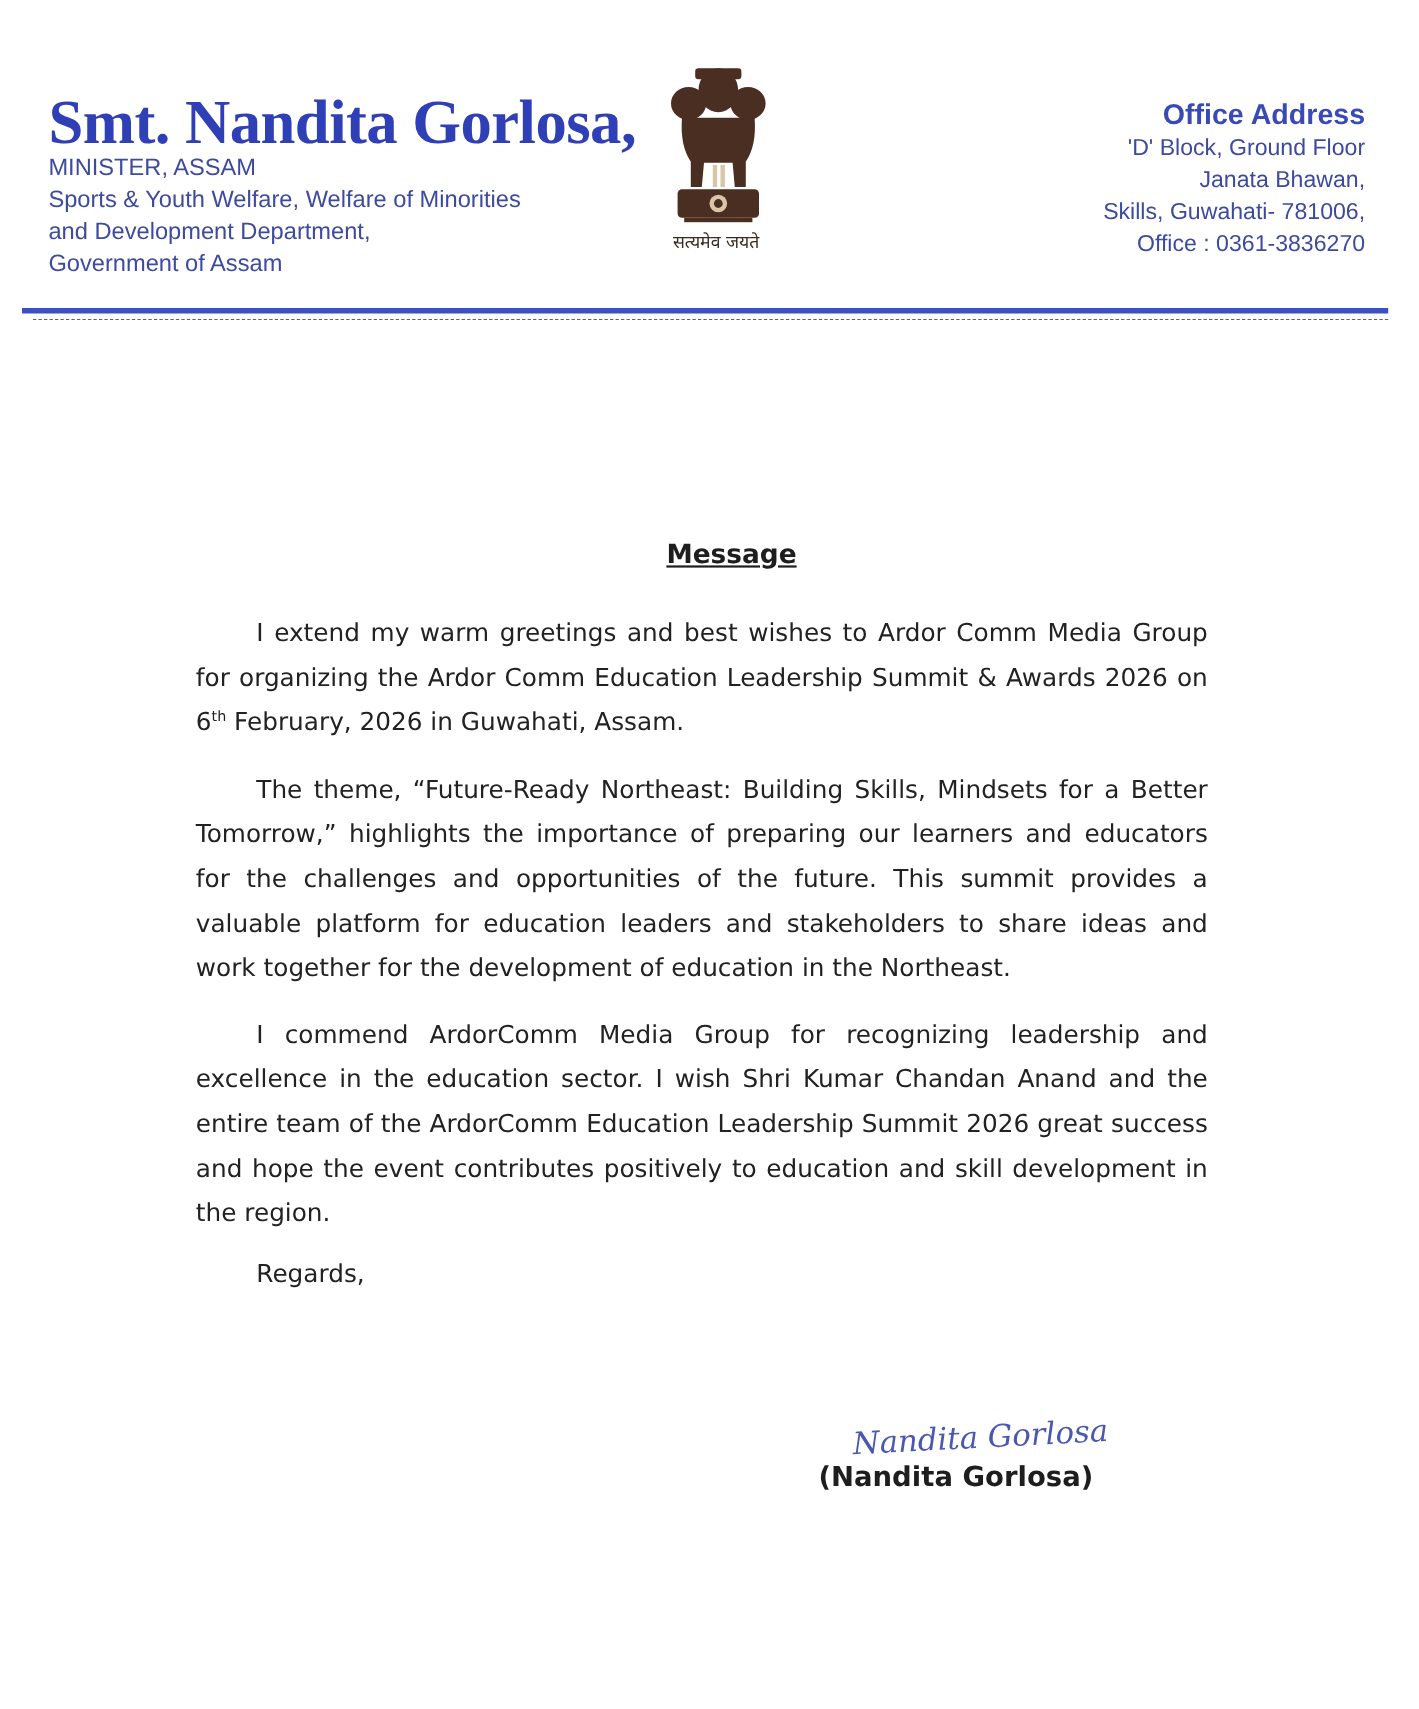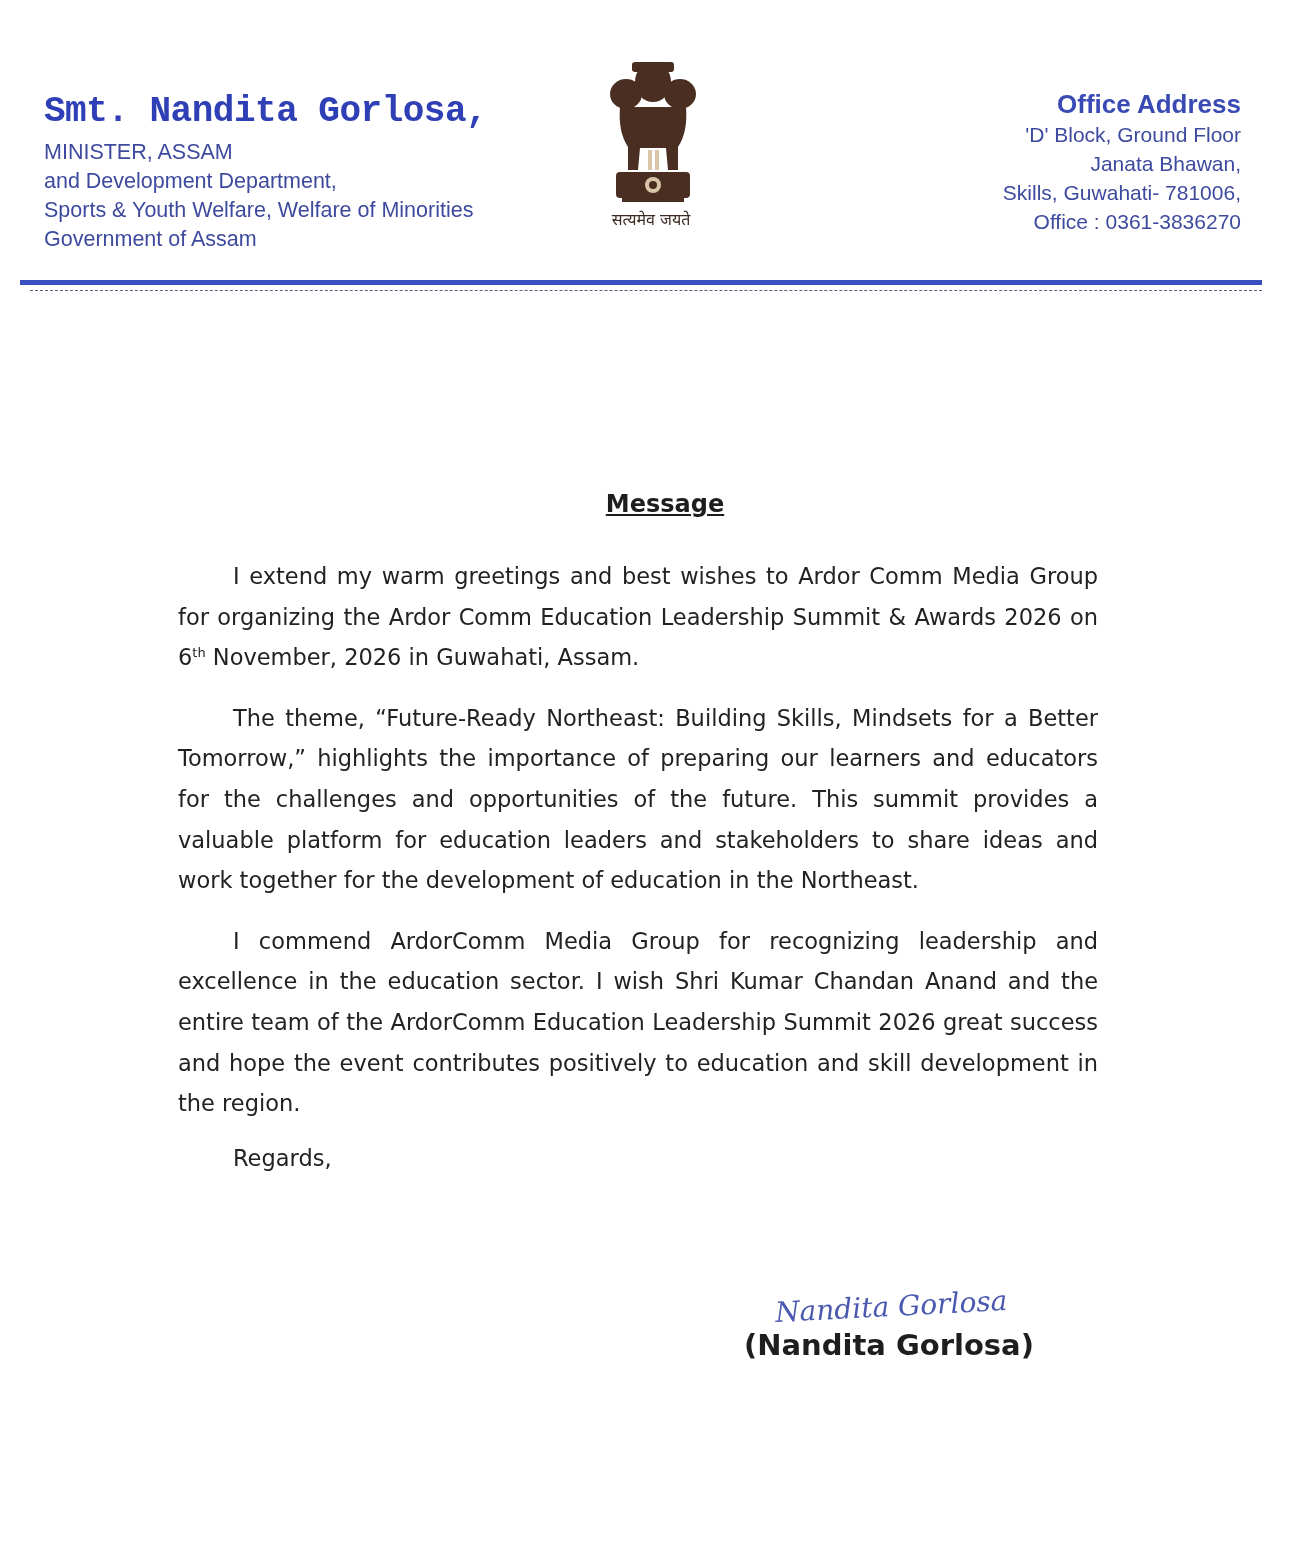--- a/index.html
+++ b/index.html
@@ -1,42 +1,42 @@
 <!DOCTYPE html>
 <html><head>
 <meta charset="utf-8">
 <style>
   html, body { margin:0; padding:0; background:#ffffff; }
   body { width:1290px; height:1554px; position:relative; overflow:hidden; font-family:"Liberation Sans", sans-serif; }
   .hdr-left { position:absolute; left:44px; top:86px; color:#3a4aa8; }
-  .hdr-name { font-family:Liberation Mono, monospace; font-weight:bold; font-size:36px; color:#2f3fb5; letter-spacing:-0.5px; line-height:52px; }
+  .hdr-name { font-family:Liberation Serif, serif; font-weight:bold; font-size:57px; color:#2f3fb5; letter-spacing:-0.5px; line-height:52px; }
   .hdr-line { font-size:21.5px; line-height:29px; color:#3d4a9e; }
   .emblem { position:absolute; left:598px; top:52px; width:110px; height:180px; }
   .motto { position:absolute; left:596px; top:208px; width:110px; text-align:center; font-size:16px; color:#3a2a22; font-family:"DejaVu Sans", sans-serif; }
   .hdr-right { position:absolute; right:49px; top:88px; text-align:right; color:#3d4a9e; }
   .addr-title { font-weight:bold; font-size:26px; color:#3a4ab5; line-height:32px; }
   .addr-line { font-size:21px; line-height:29px; }
   .rule-thick { position:absolute; left:20px; top:280px; width:1242px; height:5px; background:#3a4fc0; }
   .rule-thin { position:absolute; left:30px; top:290px; width:1232px; height:0; border-top:1.5px dashed #5a5f80; }
   .msg-title { position:absolute; left:0; width:1330px; top:490px; text-align:center; font-weight:bold; font-size:24px; text-decoration:underline; color:#1e1e1e; font-family:"DejaVu Sans", sans-serif; }
   .body { position:absolute; left:178px; top:556px; width:920px; color:#222; font-family:"DejaVu Sans", sans-serif; font-size:22.5px; line-height:40.6px; }
   .body p { margin:0 0 20px 0; text-align:justify; text-indent:55px; }
   .body sup { font-size:13px; line-height:0; }
   .regards { position:absolute; left:233px; top:1145px; font-family:"DejaVu Sans", sans-serif; font-size:22.5px; color:#222; }
   .sig-script { position:absolute; left:775px; top:1290px; font-family:"DejaVu Serif", serif; font-style:italic; font-size:28px; color:#4a58b0; transform:rotate(-3deg); }
-  .sig-name { position:absolute; left:744px; top:1328px; font-family:"DejaVu Sans", sans-serif; font-weight:bold; font-size:29px; color:#1e1e1e; }
+  .sig-name { position:absolute; left:744px; top:1328px; font-family:"DejaVu Sans", sans-serif; font-weight:bold; font-size:25px; color:#1e1e1e; }
 </style>
 </head>
 <body>
 
 <div class="hdr-left">
   <div class="hdr-name">Smt. Nandita Gorlosa,</div>
   <div class="hdr-line">MINISTER, ASSAM</div>
+  <div class="hdr-line">Sports &amp; Youth Welfare, Welfare of Minorities</div>
   <div class="hdr-line">and Development Department,</div>
-  <div class="hdr-line">Sports &amp; Youth Welfare, Welfare of Minorities</div>
   <div class="hdr-line">Government of Assam</div>
 </div>
 
 <svg class="emblem" viewBox="0 0 110 180">
   <g fill="#4a2e22">
 
     <ellipse cx="55" cy="30" rx="18" ry="20"></ellipse>
     <ellipse cx="28" cy="42" rx="16" ry="15"></ellipse>
     <ellipse cx="82" cy="42" rx="16" ry="15"></ellipse>
     <rect x="34" y="10" width="42" height="10" rx="3"></rect>
@@ -62,21 +62,21 @@
   <div class="addr-line">Skills, Guwahati- 781006,</div>
   <div class="addr-line">Office : 0361-3836270</div>
 </div>
 
 <div class="rule-thick"></div>
 <div class="rule-thin"></div>
 
 <div class="msg-title">Message</div>
 
 <div class="body">
-  <p><span>I extend my warm greetings and best wishes to Ardor Comm Media Group for organizing the Ardor Comm Education Leadership Summit &amp; Awards 2026 on 6</span><sup>th</sup><span> November, 2026 in Guwahati, Assam.</span></p>
+  <p><span>I extend my warm greetings and best wishes to Ardor Comm Media Group for organizing the Ardor Comm Education Leadership Summit &amp; Awards 2026 on 6</span><sup>th</sup><span> February, 2026 in Guwahati, Assam.</span></p>
   <p>The theme, “Future-Ready Northeast: Building Skills, Mindsets for a Better Tomorrow,” highlights the importance of preparing our learners and educators for the challenges and opportunities of the future. This summit provides a valuable platform for education leaders and stakeholders to share ideas and work together for the development of education in the Northeast.</p>
   <p>I commend ArdorComm Media Group for recognizing leadership and excellence in the education sector. I wish Shri Kumar Chandan Anand and the entire team of the ArdorComm Education Leadership Summit 2026 great success and hope the event contributes positively to education and skill development in the region.</p>
 </div>
 
 <div class="regards">Regards,</div>
 
 <div class="sig-script">Nandita Gorlosa</div>
 <div class="sig-name">(Nandita Gorlosa)</div>
 
 </body></html>

